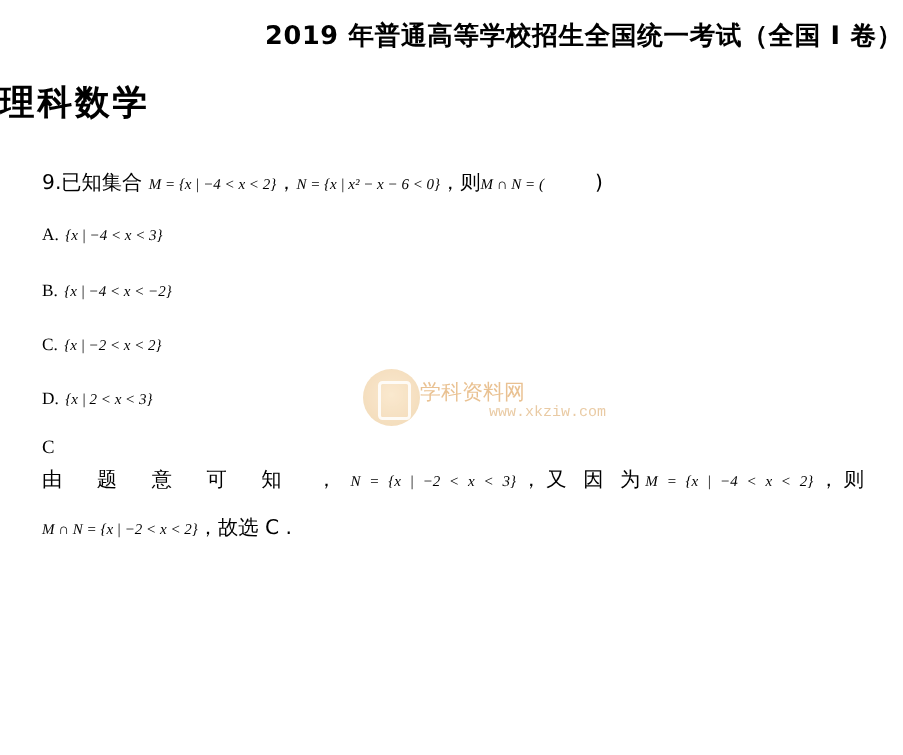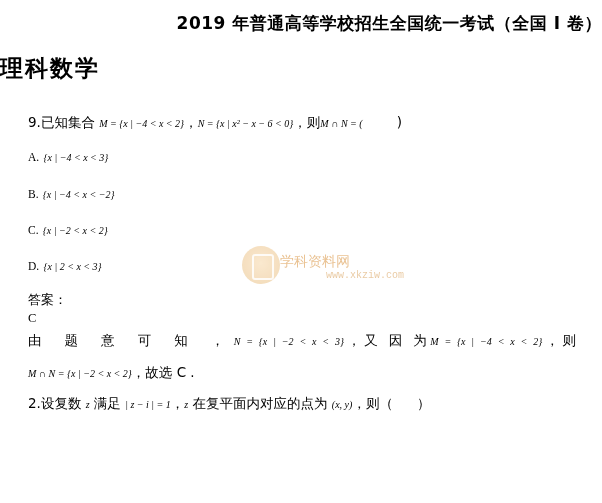--- a/index.html
+++ b/index.html
@@ -166,35 +166,31 @@
     </div>
     <div class="opt">
       <span class="lbl">C.</span>
       <span class="mth">{x | −2 &lt; x &lt; 2}</span>
     </div>
     <div class="opt">
       <span class="lbl">D.</span>
       <span class="mth">{x | 2 &lt; x &lt; 3}</span>
     </div>
 
-    <div class="ans-label">答案：</div>
     <div class="ans-value">C</div>
 
 
     <div class="sol-line justify">
       <span class="spaced">由 题 意 可 知 ，</span><span class="mth">N = {x | −2 &lt; x &lt; 3}</span><span>，又 因 为</span><span class="mth">M = {x | −4 &lt; x &lt; 2}</span><span>，则</span>
     </div>
 
     <div class="sol-line">
       <span class="mth">M ∩ N = {x | −2 &lt; x &lt; 2}</span><span>，故选 C .</span>
     </div>
 
-    <div class="qline">
-      <span>2.设复数 </span><span class="mth">z</span><span> 满足 </span><span class="mth">| z − i | = 1</span><span>，</span><span class="mth">z</span><span> 在复平面内对应的点为 </span><span class="mth">(x, y)</span><span>，则（</span><span style="display:inline-block;width:24px;"></span><span>）</span>
-    </div>
 
   </div>
 
   <div class="watermark">
     <div class="wm-mark"></div>
     <div class="wm-text">学科资料网</div>
     <div class="wm-sub">www.xkziw.com</div>
   </div>
 
 </div>

